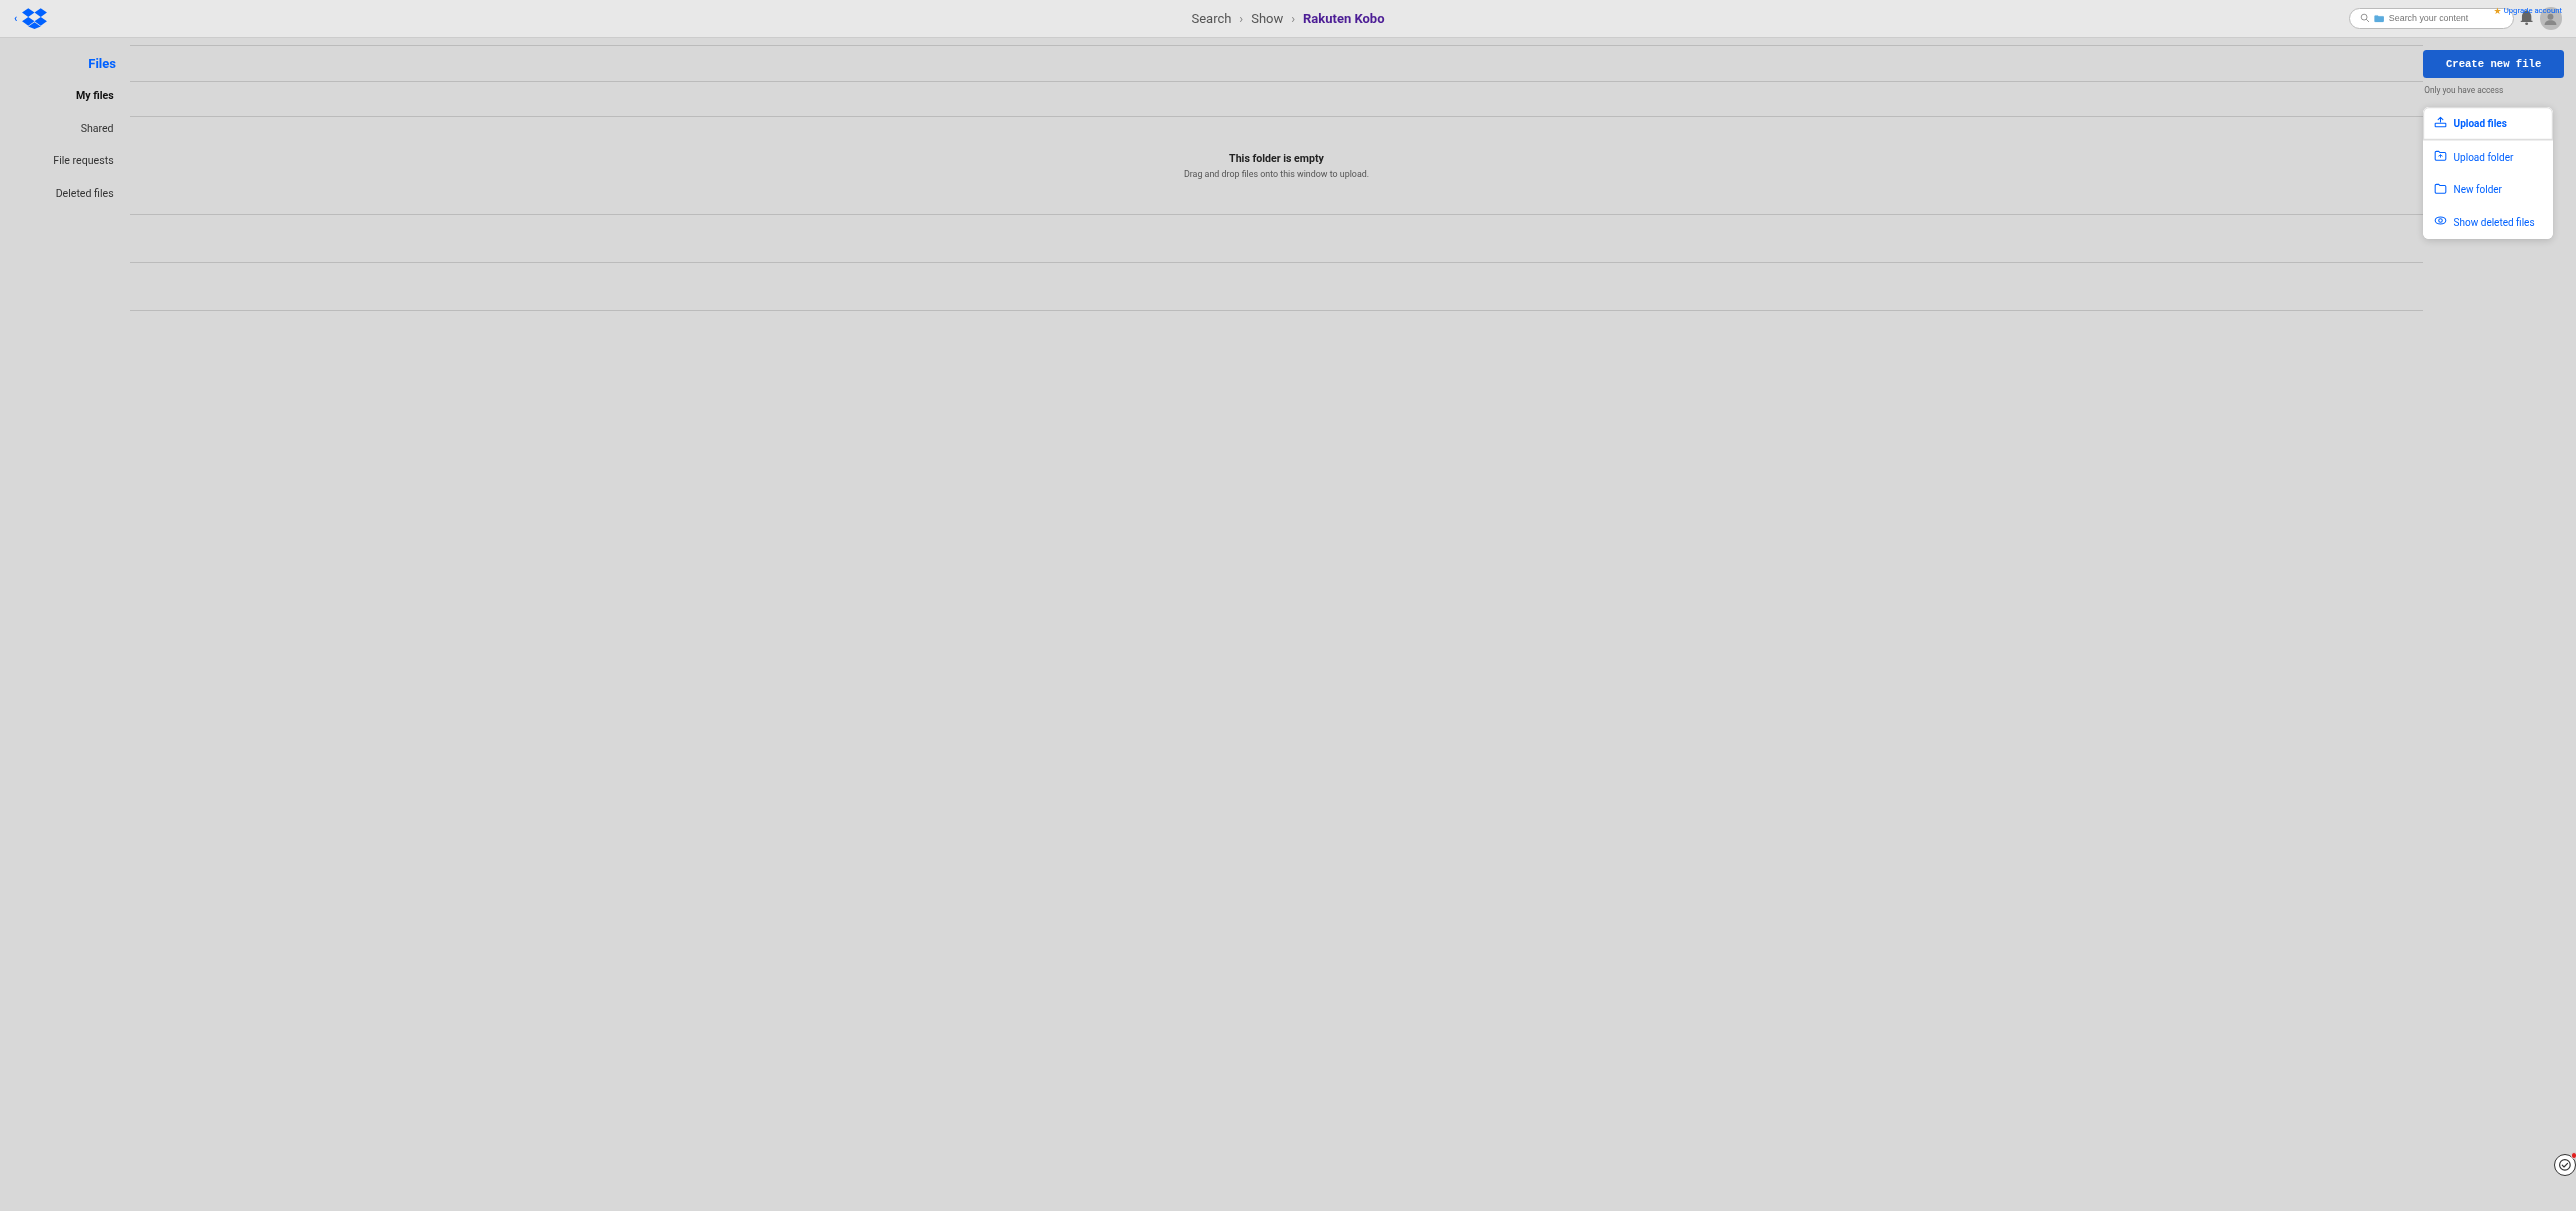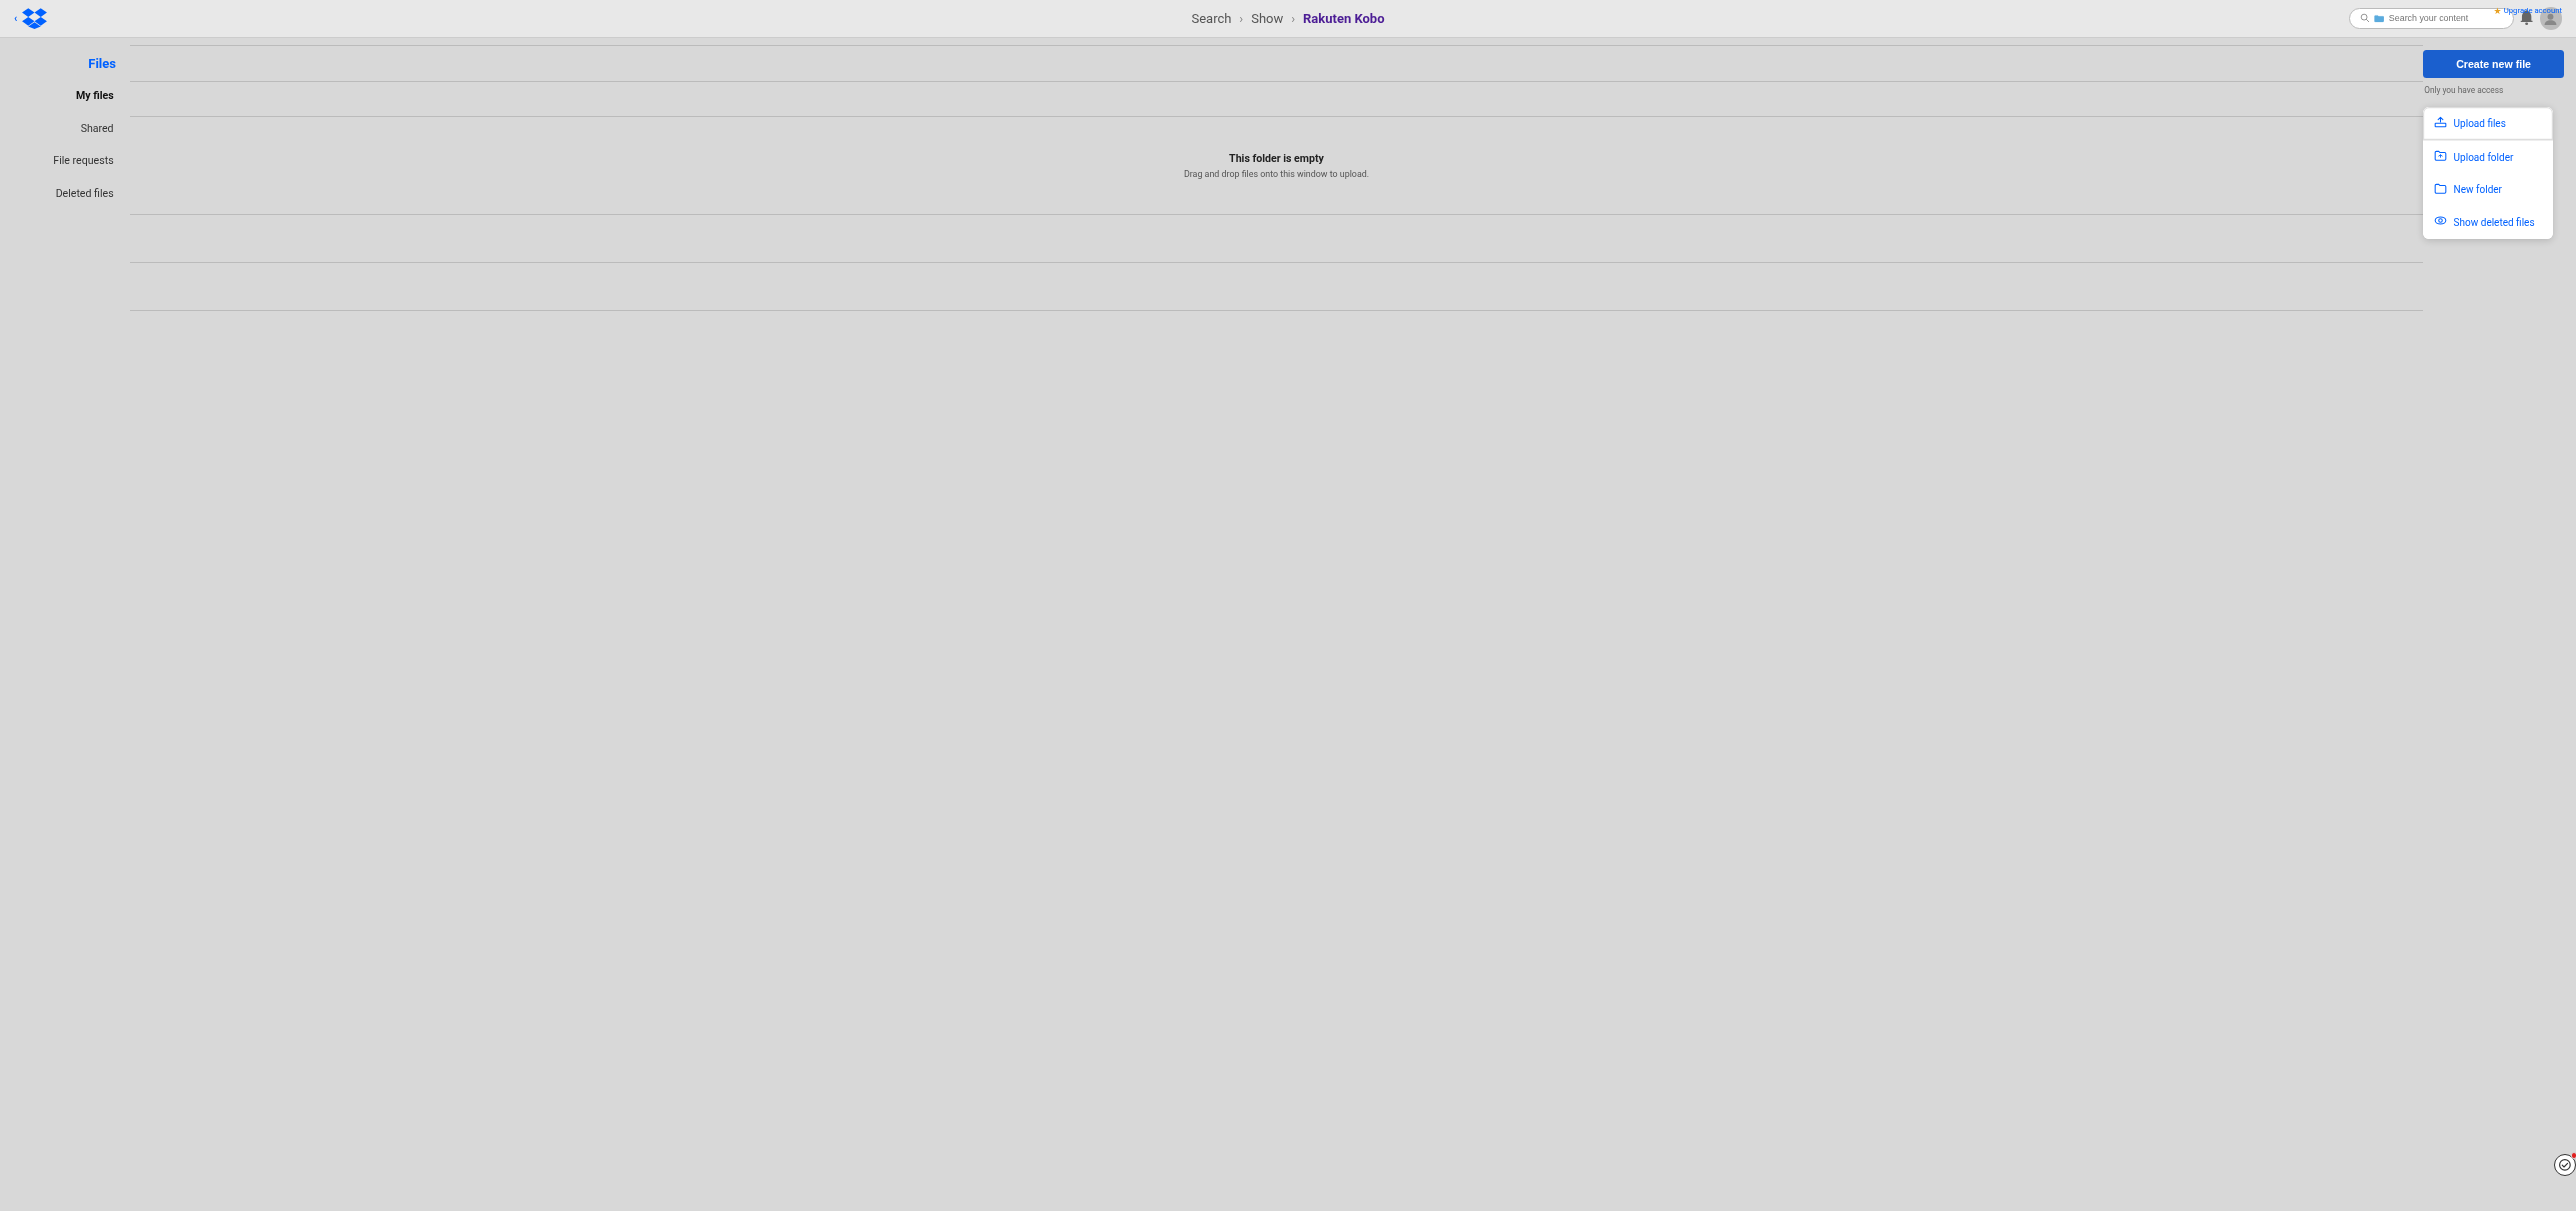--- a/index.html
+++ b/index.html
@@ -189,20 +189,21 @@
       color: #fff;
       border: none;
       border-radius: 3.5px;
       padding: 8.3px 11.8px;
       font-size: 10.6px;
       font-weight: 600;
       cursor: pointer;
       width: 100%;
       text-align: center;
       margin-bottom: 7px;
+      font-family: Liberation Mono, monospace;
     }
 
     .access-text {
       font-size: 8.3px;
       color: #666;
       margin-bottom: 11.8px;
       padding-left: 1.2px;
     }
 
     .dropdown-menu {
@@ -224,21 +225,21 @@
       background: #fff;
     }
 
     .dropdown-item:first-child {
       background: #fff;
       border-bottom: 0.6px solid #eee;
     }
 
     .dropdown-item.highlighted {
       background: #fff;
-      font-weight: 400;
+      font-weight: 700;
     }
 
     .dropdown-icon {
       font-size: 11.8px;
       color: #0061ff;
     }
 
     
     .section-divider {
       height: 0.6px;

